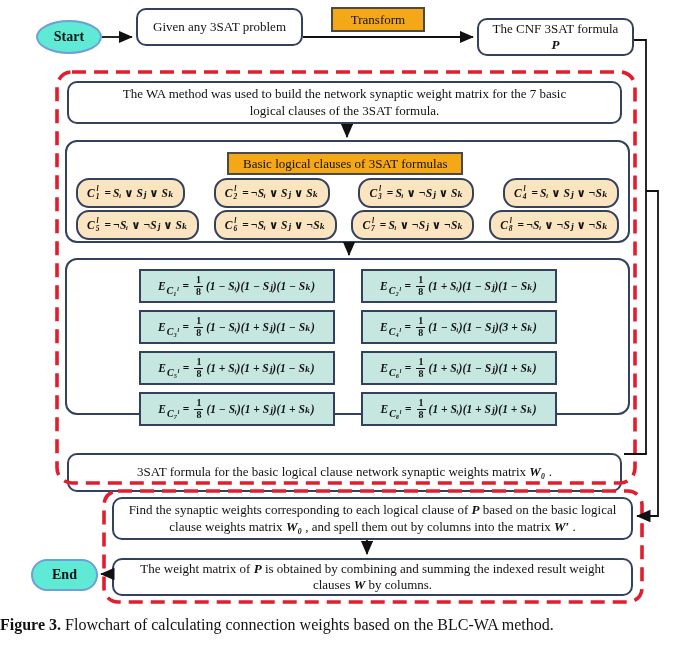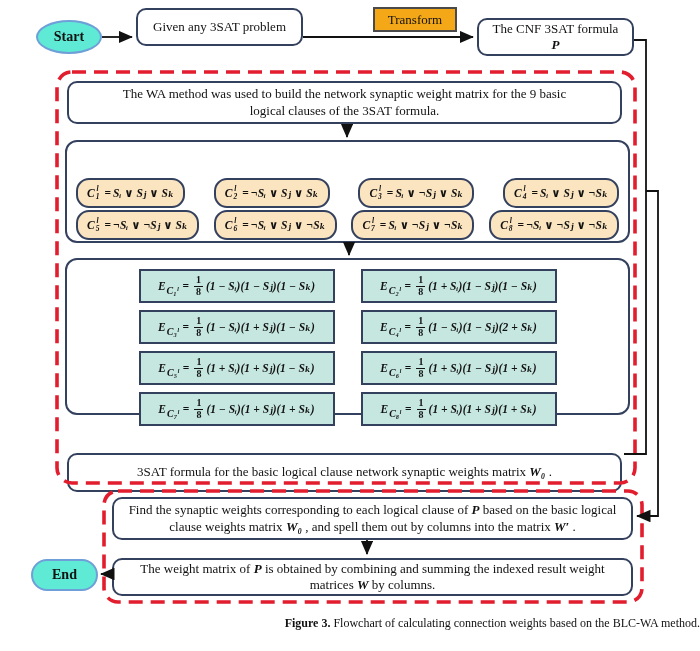--- a/index.html
+++ b/index.html
@@ -32,21 +32,21 @@
   
   .energy-grid{position:absolute;left:0;right:0;top:9px;display:grid;grid-template-columns:auto auto;
                justify-content:center;gap:7px 26px;z-index:3;}
   .ebox{background:#c6e7e0;border:2px solid #34415e;height:30px;display:flex;align-items:center;
         justify-content:center;padding:0 8px;font-size:11.5px;font-style:italic;font-weight:600;min-width:176px;}
   .esub{font-size:10px;margin:8px 2px 0 1px;}
   .frac{display:inline-flex;flex-direction:column;align-items:center;font-size:10px;line-height:1.05;
         margin:0 3px;font-style:normal;font-weight:600;}
   .frac .num{border-bottom:1px solid #111;padding:0 2px;}
 
-  .caption{position:absolute;left:0;right:0;text-align:right;font-size:12px;z-index:3;}
+  .caption{position:absolute;left:0;right:0;text-align:left;font-size:16px;z-index:3;}
   .caption b{font-weight:bold;}
 </style>
 </head>
 <body>
 
 <div class="canvas">
 
   <svg class="connectors" viewBox="0 0 700 651">
     <defs>
       <marker id="ah" markerWidth="9" markerHeight="8" refX="7.5" refY="3.5" orient="auto">
@@ -66,32 +66,35 @@
     <polyline points="634,40 646,40 646,454 624,454" fill="none" stroke="#111" stroke-width="1.8"></polyline>
     <polyline points="646,191 658,191 658,516 637,516" fill="none" stroke="#111" stroke-width="1.8" marker-end="url(#ah)"></polyline>
   </svg>
 
   <div class="abs terminal start" style="left:36px;top:20px;width:66px;height:34px;">
     <span>Start</span>
   </div>
   <div class="abs procbox" style="left:136px;top:8px;width:167px;height:38px;">
     <span>Given any 3SAT problem</span>
   </div>
-  <div class="abs tag" style="left:331px;top:7px;width:84px;height:25px;margin-left:42px;">
+  <div class="abs tag" style="left:331px;top:7px;width:94px;height:25px;">
     <span>Transform</span>
   </div>
   <div class="abs procbox" style="left:477px;top:18px;width:157px;height:38px;">
     <span><span>The CNF 3SAT formula </span><span class="mvar">P</span></span>
   </div>
 
   <div class="abs procbox" style="left:67px;top:81px;width:555px;height:43px;padding:2px 46px;">
-    <span>The WA method was used to build the network synaptic weight matrix for the 9 basic logical clauses of the 3SAT formula.</span>
+    <span>The WA method was used to build the network synaptic weight matrix for the 7 basic logical clauses of the 3SAT formula.</span>
   </div>
 
   <div class="abs group" style="left:65px;top:140px;width:565px;height:103px;">
+    <div class="abs tag" style="left:160px;top:10px;height:23px;padding:0 14px;">
+      <span>Basic logical clauses of 3SAT formulas</span>
+    </div>
     <div class="clause-row" style="top:36px;">
       <div class="cbox">
           <span>C</span>
           <span class="ss">
             <span>l</span>
             <span>1</span>
           </span>
           <span class="eq">=</span>
           <span>Sᵢ ∨ Sⱼ ∨ Sₖ</span>
         </div>
@@ -196,21 +199,21 @@
           <span>(1 − Sᵢ)(1 + Sⱼ)(1 − Sₖ)</span>
         </div>
       <div class="ebox">
           <span>E</span>
           <span class="esub">C₄ˡ</span>
           <span class="eq">=</span>
           <span class="frac">
             <span class="num">1</span>
             <span class="den">8</span>
           </span>
-          <span>(1 − Sᵢ)(1 − Sⱼ)(2 + Sₖ)</span>
+          <span>(1 − Sᵢ)(1 − Sⱼ)(3 + Sₖ)</span>
         </div>
       <div class="ebox">
           <span>E</span>
           <span class="esub">C₅ˡ</span>
           <span class="eq">=</span>
           <span class="frac">
             <span class="num">1</span>
             <span class="den">8</span>
           </span>
           <span>(1 + Sᵢ)(1 + Sⱼ)(1 − Sₖ)</span>
@@ -249,21 +252,21 @@
   </div>
 
   <div class="abs procbox" style="left:67px;top:437px;width:555px;height:39px;margin-top:16px;">
     <span><span>3SAT formula for the basic logical clause network synaptic weights matrix </span><span class="mvar">W₀</span><span> .</span></span>
   </div>
 
   <div class="abs procbox" style="left:112px;top:497px;width:521px;height:43px;padding:2px 2px;">
     <span><span>Find the synaptic weights corresponding to each logical clause of </span><span class="mvar">P</span><span> based on the basic logical clause weights matrix </span><span class="mvar">W₀</span><span> , and spell them out by columns into the matrix </span><span class="mvar">W′</span><span> .</span></span>
   </div>
   <div class="abs procbox" style="left:112px;top:558px;width:521px;height:38px;padding:2px 18px;">
-    <span><span>The weight matrix of </span><span class="mvar">P</span><span> is obtained by combining and summing the indexed result weight matrices </span><span class="mvar">W</span><span> by columns.</span></span>
+    <span><span>The weight matrix of </span><span class="mvar">P</span><span> is obtained by combining and summing the indexed result weight clauses </span><span class="mvar">W</span><span> by columns.</span></span>
   </div>
 
   <div class="abs terminal end" style="left:31px;top:559px;width:67px;height:32px;">
     <span>End</span>
   </div>
 
   <div class="caption" style="top:616px;">
     <b>Figure 3.</b><span>  Flowchart of calculating connection weights based on the BLC-WA method.</span>
   </div>
 

